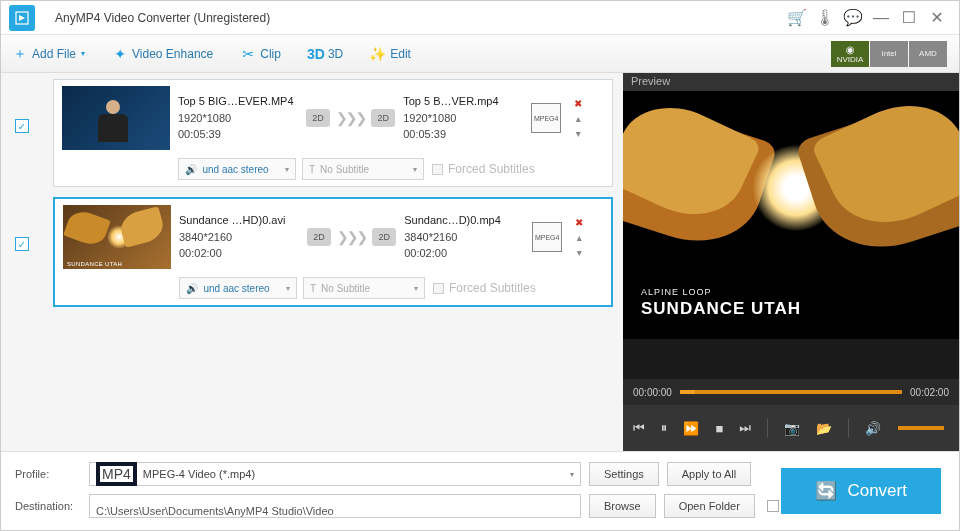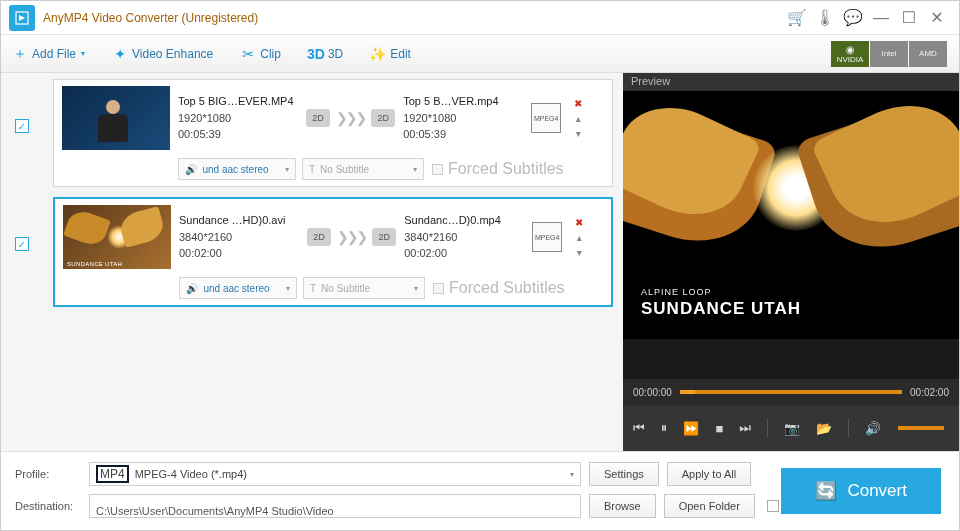--- a/index.html
+++ b/index.html
@@ -1,20 +1,20 @@
 <!DOCTYPE html>
 <html><head>
 <meta charset="utf-8">
 <style>
 * { box-sizing: border-box; margin: 0; padding: 0; font-family: "Segoe UI", Arial, sans-serif; }
 body { width: 960px; height: 531px; background: #fff; border: 1px solid #ccc; overflow: hidden; }
 
 .titlebar { height: 34px; background: #fff; display: flex; align-items: center; padding: 0 8px; border-bottom: 1px solid #e5e5e5; }
 .app-logo { width: 26px; height: 26px; background: #27a8e0; border-radius: 3px; display:flex;align-items:center;justify-content:center;}
-.app-title { margin-left: 8px; font-size: 12px; color: #a16207; }
+.app-title { margin-left: 20px; font-size: 12px; color: #404040; }
 .title-spacer { flex: 1; }
 .title-btn { width: 28px; height: 28px; display:flex;align-items:center;justify-content:center; color:#777; cursor:pointer; }
 
 .toolbar { height: 38px; background: linear-gradient(#fdfdfd,#f0f0f0); display:flex; align-items:center; padding:0 12px; gap:28px; border-bottom:1px solid #ddd; }
 .tool-item { display:flex; align-items:center; gap:5px; font-size:12px; color:#2a7ab0; cursor:pointer;}
 .tool-item .ticon { color:#1e9de0; font-size:14px;}
 .gpu-badges { margin-left:auto; display:flex; gap:1px; }
 .gpu-badge { width:38px; height:26px; background:#666; font-size:8px; color:#eee; display:flex;flex-direction:column;align-items:center;justify-content:center; }
 .gpu-badge.nv { background:#4a691f; }
 .gpu-badge.intel, .gpu-badge.amd { background:#888; }
@@ -52,21 +52,21 @@
 .row-actions { display:flex; flex-direction:column; gap:4px; align-items:center; width:18px;}
 .row-actions span { font-size:10px; cursor:pointer; color:#888;}
 .row-actions .del { color:#d03020;}
 
 .card-bot { display:flex; align-items:center; gap:0; padding:4px 8px 6px 8px; }
 .card-bot-spacer { width:108px; margin-right:8px;}
 .dd { height:22px; border:1px solid #d5d5d5; background:#fafafa; display:flex; align-items:center; padding:0 6px; font-size:10px; color:#555; gap:5px;}
 .dd .caret { margin-left:auto; font-size:8px; color:#999;}
 .dd.audio { width:118px; color:#2a7ab0;}
 .dd.sub { width:122px; color:#aaa; margin-left:6px;}
-.forced { display:flex; align-items:center; gap:5px; margin-left:8px; font-size:16px; color:#bbb;text-align:center;}
+.forced { display:flex; align-items:center; gap:5px; margin-left:8px; font-size:12px; color:#bbb;text-align:center;}
 .fcb { width:11px;height:11px; border:1px solid #ccc; background:#f5f5f5;}
 
 .preview-hdr { height:18px; background:#333; color:#b8b8b8; font-size:11px; padding:2px 8px;}
 .preview-img { height:248px; background:#000; position:relative; overflow:hidden;}
 .pv-leaf1{ position:absolute; left:-10px; top:28px; width:150px;height:120px; background:#b87020; border-radius:50% 10% 50% 10%; transform:rotate(18deg);}
 .pv-leaf1b{ position:absolute; left:-6px; top:20px; width:130px;height:100px; background:#d8a040; border-radius:50% 10% 50% 10%; transform:rotate(25deg);}
 .pv-leaf2{ position:absolute; right:-12px; top:24px; width:160px;height:130px; background:#a86a20; border-radius:10% 50% 10% 50%; transform:rotate(-18deg);}
 .pv-leaf2b{ position:absolute; right:-8px; top:18px; width:140px;height:110px; background:#d09838; border-radius:10% 50% 10% 50%; transform:rotate(-25deg);}
 .pv-sun{ position:absolute; left:130px; top:54px; width:86px;height:86px; border-radius:50%; background:radial-gradient(#fff,#fff 20%,#ffe090 45%, transparent 72%);}
 .pv-txt1{ position:absolute; left:18px; bottom:42px; font-size:9px; color:#eee; letter-spacing:1px;}
@@ -301,21 +301,21 @@
       <span class="ci">🔊</span>
       <div class="vol-bar"></div>
     </div>
   </div>
 </div>
 
 <div class="bottom-area">
   <div class="brow">
     <span class="blabel">Profile:</span>
     <div class="prof-box">
-      <span style="border:2px solid #0f172a;padding:0 2px;font-size:12px">MP4</span>
+      <span style="border:4px solid #0f172a;padding:0 2px;font-size:14px">MP4</span>
       <span>MPEG-4 Video (*.mp4)</span>
       <span class="caret">▾</span>
     </div>
     <div class="bbtn">
         <span>Settings</span>
       </div>
     <div class="bbtn">
         <span>Apply to All</span>
       </div>
   </div>

